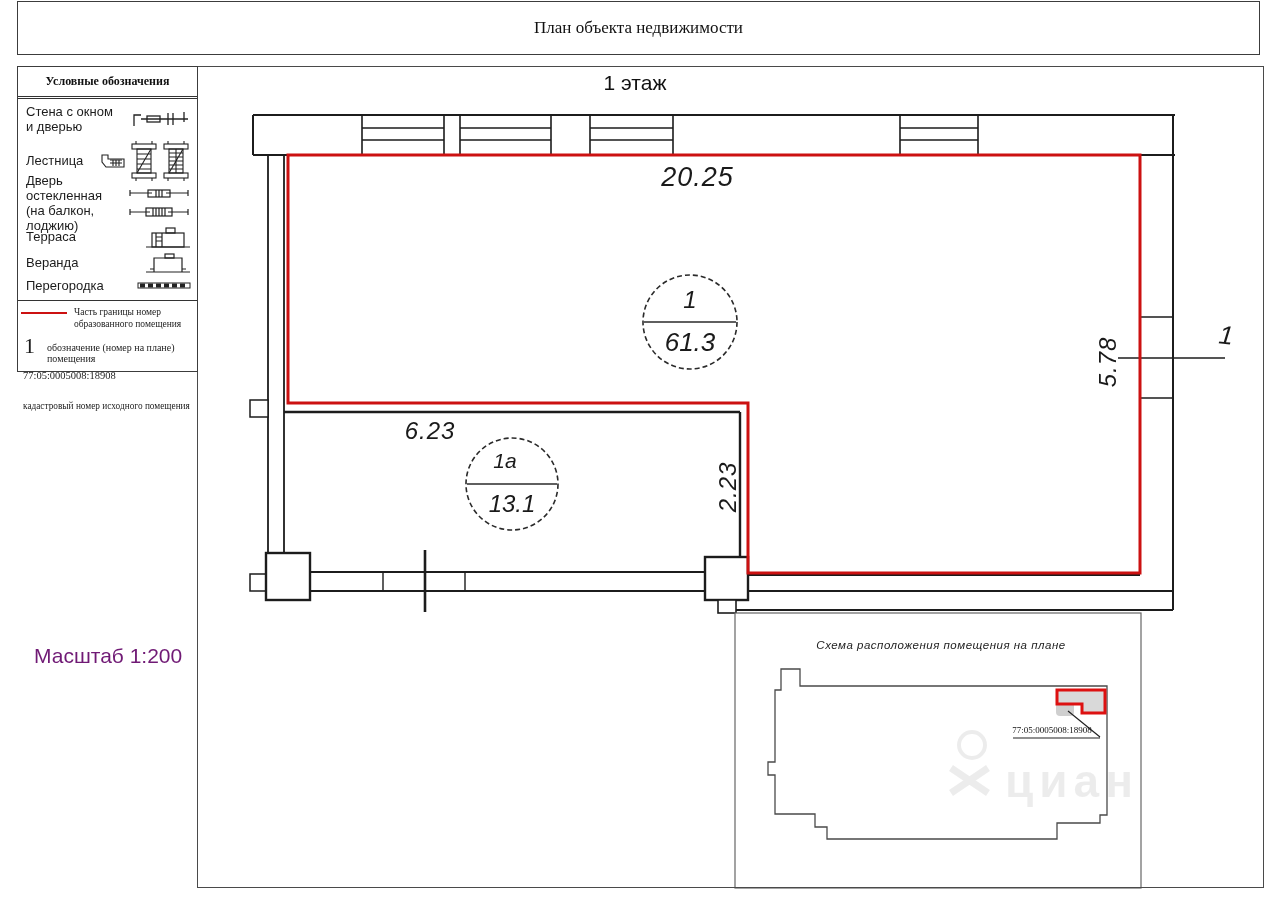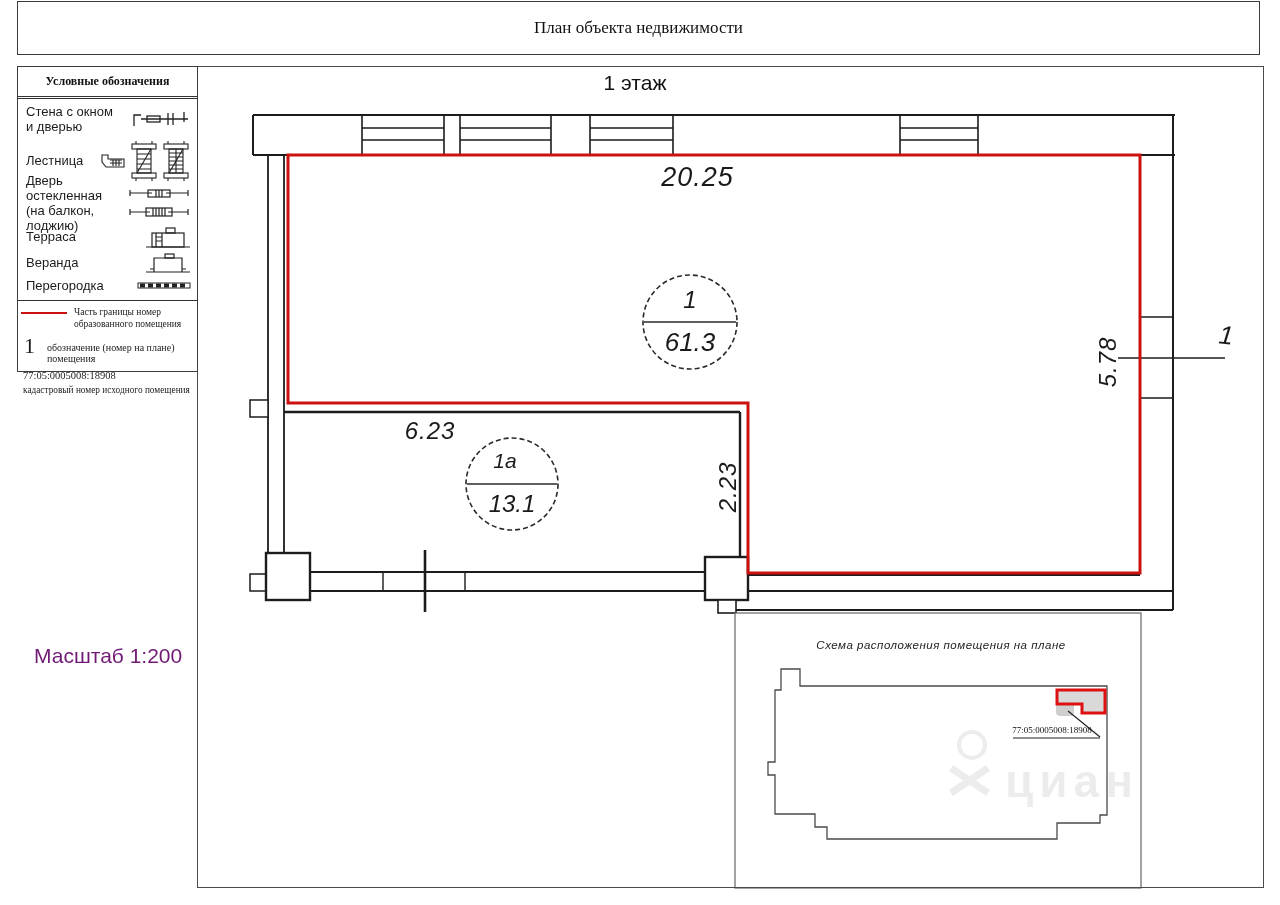--- a/index.html
+++ b/index.html
@@ -23,21 +23,21 @@
   .lsym svg{display:block;}
   .legend-notes{border-top:1.4px solid #333;margin-top:4px;padding:5px 4px 0 3px;}
   .note-row1{display:flex;}
   .redline{width:46px;border-top:2px solid #cc1111;margin:6px 7px 0 0;flex:0 0 auto;}
   .note-text{font-family:"Liberation Serif",serif;font-size:9.5px;line-height:1.3;width:118px;color:#222;}
   .num-row{display:flex;align-items:flex-start;margin-top:4px;}
   .big-one{font-family:"Liberation Serif",serif;font-size:22px;line-height:1;margin:0 12px 0 3px;}
   .num-note{font-family:"Liberation Serif",serif;font-size:10px;padding-top:7px;color:#222;}
   .cad-block{margin-top:6px;padding-left:2px;}
   .cad-num{font-family:"Liberation Serif",serif;font-size:10.5px;color:#222;}
-  .cad-note{font-family:"Liberation Serif",serif;font-size:9.3px;margin-top:4px;color:#222;}
+  .cad-note{font-family:"Liberation Serif",serif;font-size:9.3px;margin-top:20px;color:#222;}
   .floor-label{left:540px;top:71px;width:190px;text-align:center;
                font-family:Liberation Sans, sans-serif;font-size:21px;color:#111;}
   .scale-label{left:34px;top:644px;font-size:21px;color:#701a75;}
   .dim{font-family:"Liberation Sans",sans-serif;font-style:italic;color:#1a1a1a;text-align:center;letter-spacing:1px;}
   .dim-top{left:640px;top:162px;width:115px;font-size:27px;}
   .dim-623{left:384px;top:417px;width:92px;font-size:24px;}
   .dim-223{left:686px;top:474px;width:82px;height:26px;font-size:24px;transform:rotate(-90deg);}
   .dim-578{left:1065px;top:349px;width:84px;height:26px;font-size:24px;transform:rotate(-90deg);}
   .mark-outside{left:1204px;top:320px;width:44px;font-size:26px;font-style:italic;transform:rotate(6deg);
                 font-family:"Liberation Sans",sans-serif;text-align:center;}

